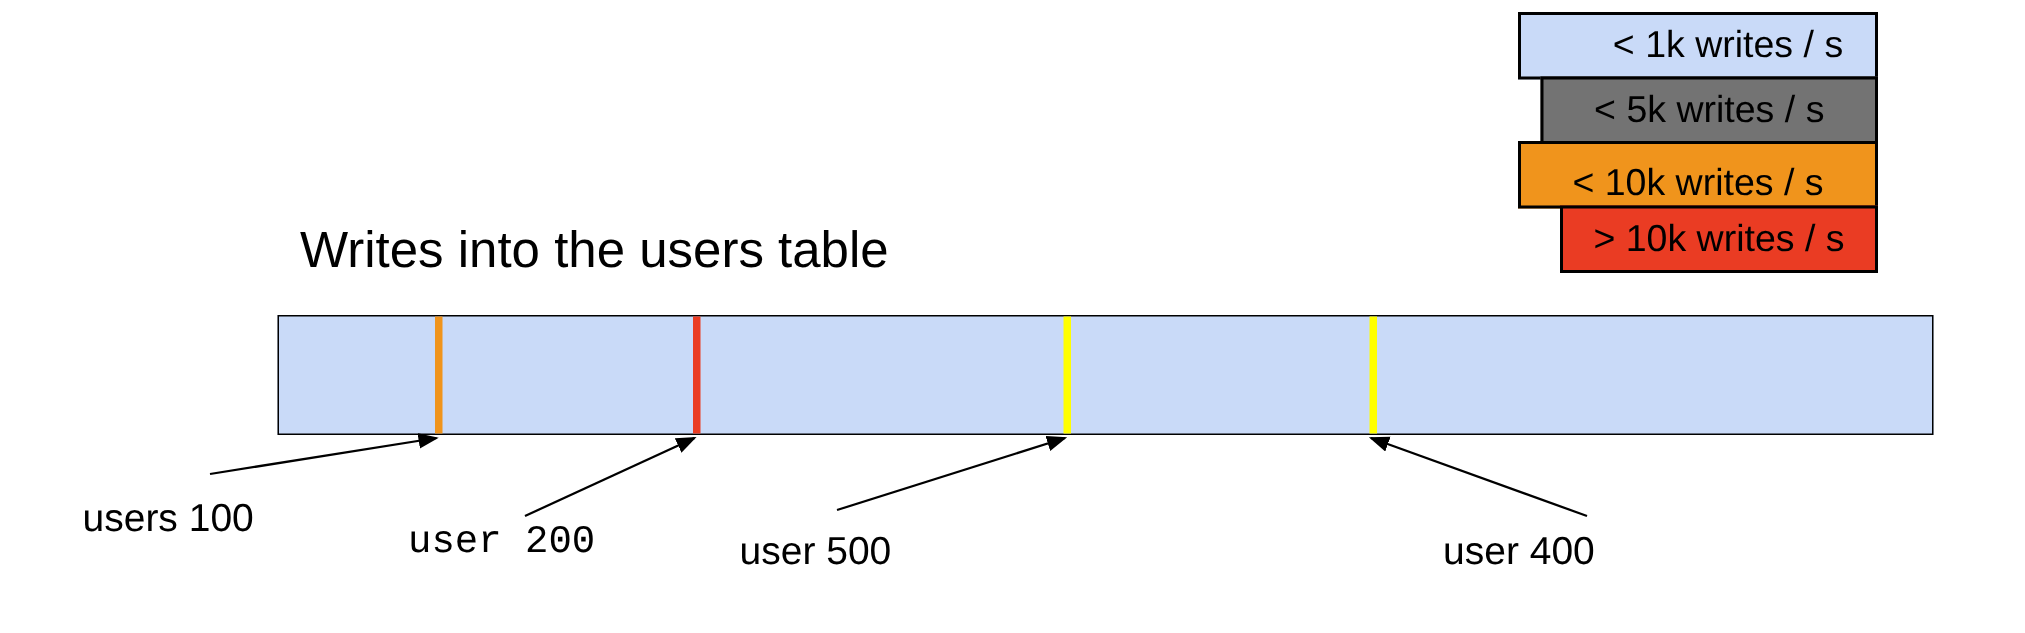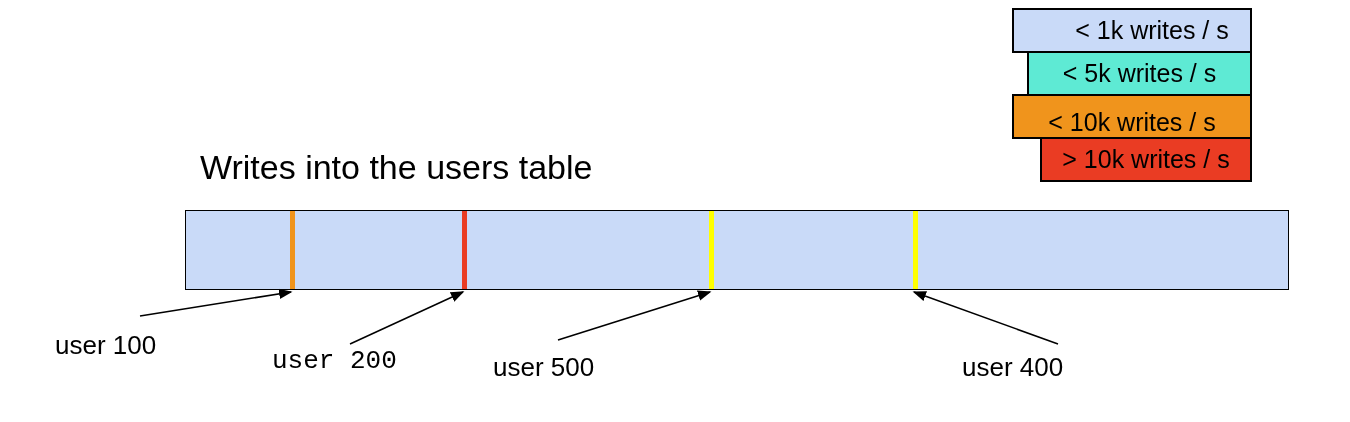--- a/index.html
+++ b/index.html
@@ -73,21 +73,21 @@
 <body>
 
 <div id="diagram">
 
   <div id="title">Writes into the users table</div>
 
   <div id="legend">
       <div class="legend-row" style="background: rgb(201, 218, 248); padding-left: 40px;">
         <span>&lt; 1k writes / s</span>
       </div>
-      <div class="legend-row" style="background: #5eead4; margin-left: 15px;">
+      <div class="legend-row" style="background: #737373; margin-left: 15px;">
         <span>&lt; 5k writes / s</span>
       </div>
       <div class="legend-row" style="background: rgb(240, 148, 28); align-items: flex-end;">
         <span>&lt; 10k writes / s</span>
       </div>
       <div class="legend-row" style="background: rgb(234, 60, 35); margin-left: 28px;">
         <span>&gt; 10k writes / s</span>
       </div>
     </div>
 
@@ -103,17 +103,17 @@
       <marker id="arrowhead" markerWidth="10" markerHeight="8" refX="8" refY="3.5" orient="auto">
         <path d="M0,0 L9,3.5 L0,7 z" fill="#000000"></path>
       </marker>
     </defs>
   <line x1="140" y1="316" x2="291" y2="292" stroke="#000000" stroke-width="1.5" marker-end="url(#arrowhead)"></line>
       <line x1="350" y1="344" x2="463" y2="292" stroke="#000000" stroke-width="1.5" marker-end="url(#arrowhead)"></line>
       <line x1="558" y1="340" x2="710" y2="292" stroke="#000000" stroke-width="1.5" marker-end="url(#arrowhead)"></line>
       <line x1="1058" y1="344" x2="914" y2="292" stroke="#000000" stroke-width="1.5" marker-end="url(#arrowhead)"></line>
     </svg>
 
-<div class="user-label" style="left: 55px; top: 330px;">user 100</div>
+<div class="user-label" style="left: 55px; top: 330px;">users 100</div>
     <div class="user-label" style="left: 272px; top: 346px; font-family: Liberation Mono, monospace;">user 200</div>
     <div class="user-label" style="left: 493px; top: 352px;">user 500</div>
     <div class="user-label" style="left: 962px; top: 352px;">user 400</div>
   </div>
 
 </body></html>

